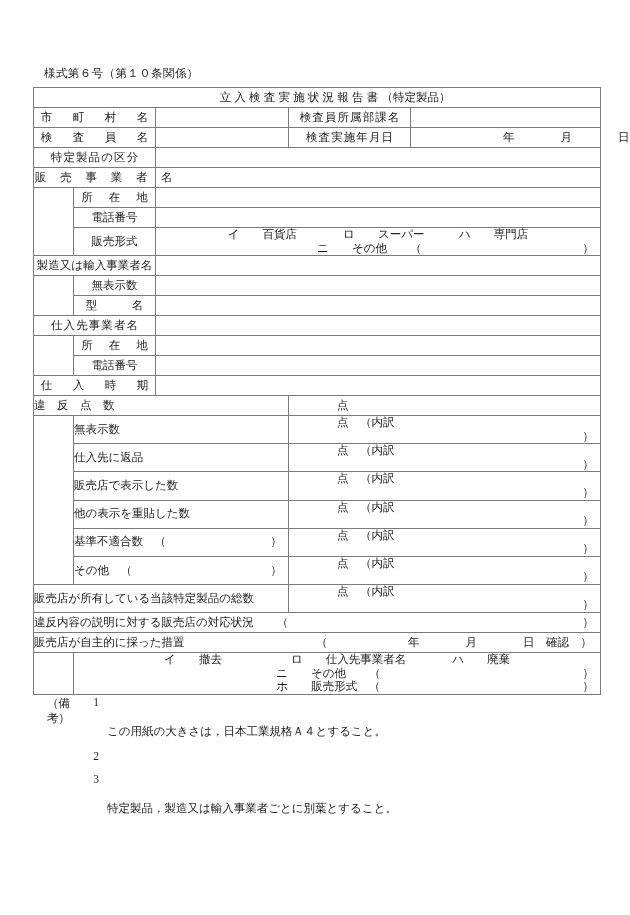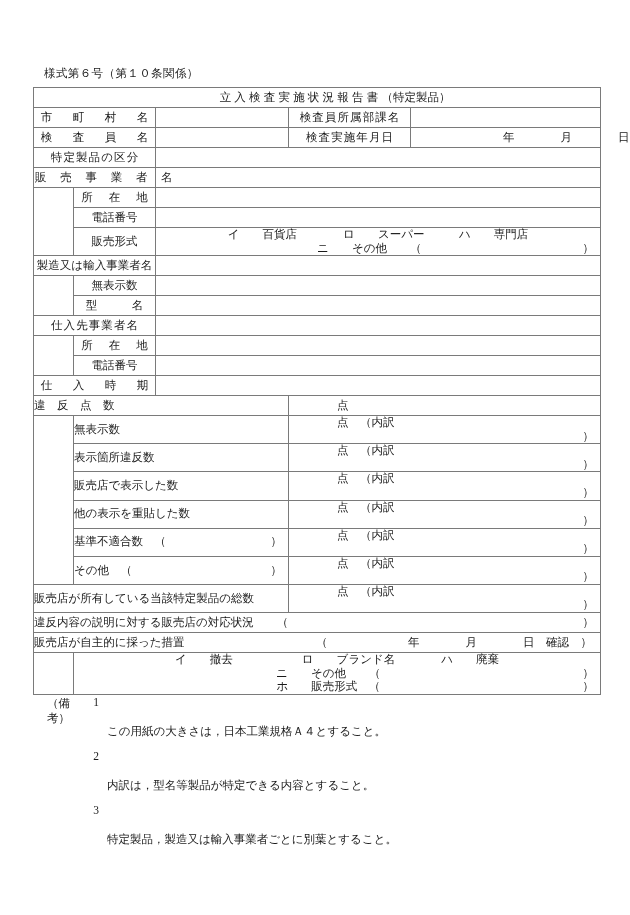--- a/index.html
+++ b/index.html
@@ -184,21 +184,21 @@
         <td class="pt-cell" colspan="2"><span class="pt-inner">点</span></td>
       </tr>
 
       <tr>
         <td class="blank" rowspan="6"></td>
         <td class="lbl-paren" colspan="2">無表示数</td>
         <td class="pt-cell" colspan="2"><span class="pt-inner">点　（内訳</span><span class="paren-r">）</span></td>
       </tr>
 
       <tr>
-        <td class="lbl-paren" colspan="2">表示箇所違反数</td>
+        <td class="lbl-paren" colspan="2">仕入先に返品</td>
         <td class="pt-cell" colspan="2"><span class="pt-inner">点　（内訳</span><span class="paren-r">）</span></td>
       </tr>
 
       <tr>
         <td class="lbl-paren" colspan="2">販売店で表示した数</td>
         <td class="pt-cell" colspan="2"><span class="pt-inner">点　（内訳</span><span class="paren-r">）</span></td>
       </tr>
 
       <tr>
         <td class="lbl-paren" colspan="2">他の表示を重貼した数</td>
@@ -223,36 +223,35 @@
       <tr>
         <td class="lbl-paren" colspan="5"><span>違反内容の説明に対する販売店の対応状況　　（</span><span class="paren-r">）</span></td>
       </tr>
 
       <tr>
         <td class="lbl-paren" colspan="5"><span>販売店が自主的に採った措置</span><span style="float:right;padding-right:8px;">（　　　　　　　年　　　　月　　　　日　確認　）</span></td>
       </tr>
 
       <tr class="row-3l">
         <td class="blank"></td>
-        <td class="celltext-2l" colspan="4"><span>イ　　撤去　　　　　　ロ　　ブランド名　　　　ハ　　廃棄</span><br><span>ニ　　その他　　（</span><span class="paren-r">）</span><br><span>ホ　　販売形式　（</span><span class="paren-r">）</span></td>
+        <td class="celltext-2l" colspan="4"><span>イ　　撤去　　　　　　ロ　　仕入先事業者名　　　　ハ　　廃棄</span><br><span>ニ　　その他　　（</span><span class="paren-r">）</span><br><span>ホ　　販売形式　（</span><span class="paren-r">）</span></td>
       </tr>
 
     </tbody>
   </table>
 
   <div class="notes">
     <div class="note-row">
       <span class="note-tag">（備考）</span>
       <span class="note-num">1</span>
       <span class="note-body">この用紙の大きさは，日本工業規格Ａ４とすること。</span>
     </div>
     <div class="note-row">
       <span class="note-tag"></span>
       <span class="note-num">2</span>
-      <span class="note-body">内訳は，型名等製品が特定できる内容とすること。</span>
     </div>
     <div class="note-row">
       <span class="note-tag"></span>
       <span class="note-num">3</span>
       <span class="note-body">特定製品，製造又は輸入事業者ごとに別葉とすること。</span>
     </div>
   </div>
 
 </div>
 

